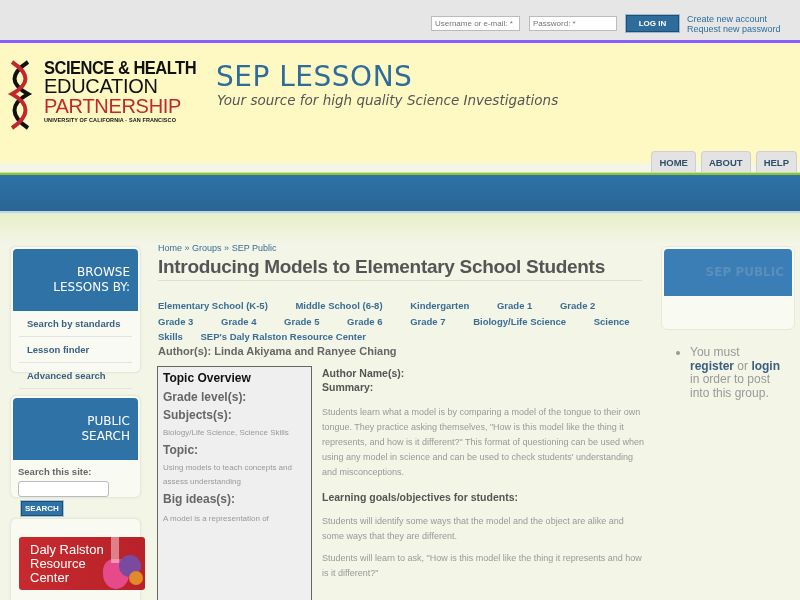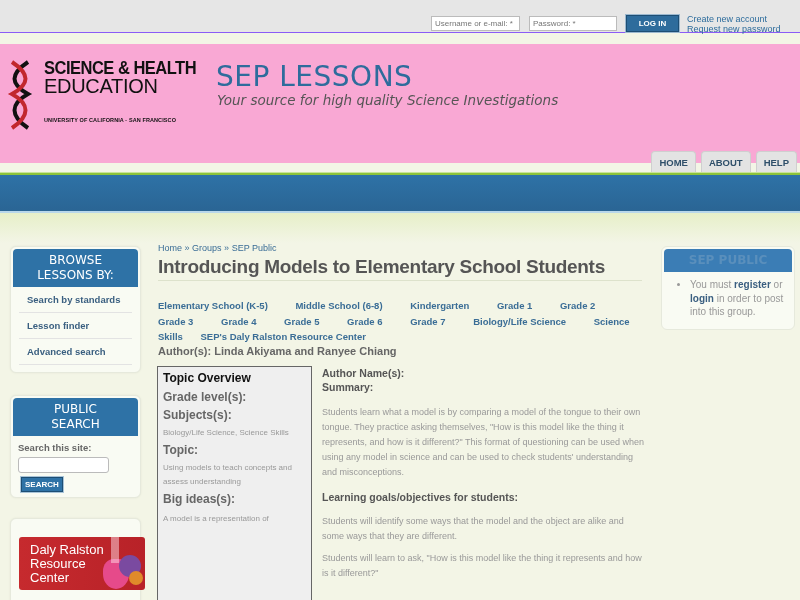--- a/index.html
+++ b/index.html
@@ -1,45 +1,45 @@
 <!DOCTYPE html>
 <html><head>
 <meta charset="utf-8">
 <style>
 *{box-sizing:border-box;margin:0;padding:0;}
 html,body{width:800px;height:600px;overflow:hidden;}
 body{font-family:"Liberation Sans",sans-serif;background:#f3f5e6;position:relative;color:#555;}
 a{text-decoration:none;}
 
 
-.topbar{position:absolute;left:0;top:0;width:800px;height:33px;background:#e6e6e6;border-bottom:1px solid #8b5cf6;}
+.topbar{position:absolute;left:0;top:0;width:800px;height:43px;background:#e6e6e6;border-bottom:3px solid #8b5cf6;}
 .login-input{position:absolute;top:16px;height:15px;background:#fff;border:1px solid #bbb;font-size:8px;color:#777;padding:1px 3px;line-height:12px;font-family:"Liberation Sans",sans-serif;}
 .login-btn{position:absolute;left:626px;top:15px;width:53px;height:17px;background:#2e6c9c;border:1px solid #1d4e74;color:#fff;font-size:8px;font-weight:bold;text-align:center;line-height:15px;box-shadow:0 0 0 1px #9bb8cf;}
 .acct-links{position:absolute;left:687px;top:14px;font-size:9px;line-height:10px;color:#2d6c9c;}
 .acct-links a{display:block;color:#2d6c9c;}
 
 
-.header{position:absolute;left:0;top:44px;width:800px;height:119px;background:#f9a8d4;}
+.header{position:absolute;left:0;top:44px;width:800px;height:119px;background:#fef9c3;}
 .logo{position:absolute;left:6px;top:14px;width:200px;height:72px;}
 .logo .helix{position:absolute;left:0;top:2px;width:28px;height:70px;}
 .logo .l1{position:absolute;left:38px;top:0;font-size:16.5px;font-weight:bold;color:#111;letter-spacing:-0.5px;line-height:18px;transform:scaleY(1.1);}
 .logo .l2{position:absolute;left:38px;top:17px;font-size:20px;color:#111;line-height:22px;letter-spacing:-0.3px;}
 .logo .l3{position:absolute;left:38px;top:37px;font-size:20px;color:#c2272d;line-height:22px;letter-spacing:-0.3px;}
 .logo .l4{position:absolute;left:38px;top:59px;font-size:5.5px;font-weight:bold;color:#111;line-height:7px;letter-spacing:0.1px;}
 .site-name{position:absolute;left:216px;top:17px;font-size:28px;color:#2e6c9c;font-family:"DejaVu Sans",sans-serif;letter-spacing:0.5px;line-height:32px;}
 .site-slogan{position:absolute;left:217px;top:48px;font-size:13.5px;color:#555;font-style:italic;font-family:"DejaVu Sans",sans-serif;line-height:16px;}
 .nav-tabs{position:absolute;top:107px;right:0;display:flex;gap:5px;}
 .nav-tab{height:21px;background:#e3e3e3;border:1px solid #cfcfcf;border-bottom:none;border-radius:4px 4px 0 0;font-size:9.5px;font-weight:bold;color:#2f4f6a;padding:0 7px;line-height:21px;}
 .bluebar{position:absolute;left:0;top:172px;width:800px;height:41px;background:linear-gradient(#2e72a6,#2a6594);border-top:3px solid #8cc33a;border-bottom:2px solid #b8d7ea;}
 .bluebar:before{content:"";position:absolute;left:0;top:-3px;width:800px;height:1px;background:#c9e39a;}
 .greenfade{position:absolute;left:0;top:213px;width:800px;height:30px;background:linear-gradient(#e6efc8,#f3f5e6);}
 
 
 .block{position:absolute;left:10px;width:131px;background:#f9fbf3;border:1px solid #e6e9dc;border-radius:6px;box-shadow:0 0 2px #e2e5d5;}
-.block-title{background:#2e72a6;color:#fff;font-size:12px;text-align:center;padding:4px 8px;line-height:15px;font-family:"DejaVu Sans",sans-serif;border-radius:4px 4px 0 0;margin:2px 2px 0 2px;}
+.block-title{background:#2e72a6;color:#fff;font-size:12px;text-align:right;padding:16px 8px;line-height:15px;font-family:"DejaVu Sans",sans-serif;border-radius:4px 4px 0 0;margin:2px 2px 0 2px;}
 .block ul{list-style:none;padding:0 8px;}
 .block li{border-bottom:1px solid #e3e3e3;padding:6px 8px;font-size:9.5px;font-weight:bold;color:#3a5f80;line-height:13px;}
 .search-label{font-size:9.5px;font-weight:bold;color:#666;padding:6px 7px 2px 7px;}
 .search-input{margin-left:7px;width:91px;height:16px;border:1px solid #bbb;border-radius:3px;background:#fff;}
 .search-btn{margin:3px 0 0 10px;display:inline-block;background:#2e72a6;color:#fff;font-size:8px;font-weight:bold;padding:2px 3px;border:1px solid #1d4e74;box-shadow:0 0 0 1px #a9c4d8;}
 .daly-banner{position:absolute;left:8px;top:18px;width:126px;height:53px;background:linear-gradient(90deg,#c62a2e,#b82228);border-radius:3px;overflow:hidden;}
 .daly-text{position:absolute;left:11px;top:6px;color:#fff;font-size:13px;line-height:14px;}
 .flask{position:absolute;border-radius:50%;}
 
 
@@ -53,21 +53,21 @@
 .ov-label{font-size:12px;font-weight:bold;color:#666;margin:3px 0 4px 0;}
 .ov-val{font-size:8px;color:#999;line-height:14px;}
 .details{position:absolute;left:322px;top:366px;width:325px;}
 .d-label{font-size:10.5px;font-weight:bold;color:#555;line-height:14px;}
 .d-val{font-size:9px;color:#999;line-height:15px;}
 
 
 .rblock{position:absolute;left:661px;top:246px;width:134px;height:84px;background:#f9fbf3;border:1px solid #e6e9dc;border-radius:6px;}
 .rblock .block-title{font-weight:bold;color:#5a8fbc;background:#3b7db5;font-size:12px;}
 .rblock ul{list-style:disc;padding:6px 8px 0 28px;}
-.rblock li{font-size:10px;color:#999;line-height:13.5px;}
+.rblock li{font-size:12px;color:#999;line-height:13.5px;margin-top:44px;}
 .rblock li b{color:#3a5f80;}
 </style>
 </head>
 <body>
 
 <div class="topbar">
   <input class="login-input" style="left: 431px; width: 89px;" placeholder="Username or e-mail: *">
   <input class="login-input" style="left: 529px; width: 88px;" placeholder="Password: *">
   <div class="login-btn">LOG IN</div>
   <div class="acct-links">
@@ -77,20 +77,21 @@
 </div>
 
 <div class="header">
   <div class="logo">
     <svg class="helix" viewBox="0 0 28 70">
       <path d="M22 2 C4 14,4 24,22 34 C4 44,4 56,22 68" stroke="#111" stroke-width="4" fill="none"></path>
       <path d="M6 2 C24 14,24 24,6 34 C24 44,24 56,6 68" stroke="#c2272d" stroke-width="4" fill="none"></path>
     </svg>
     <div class="l1">SCIENCE &amp; HEALTH</div>
     <div class="l2">EDUCATION</div>
+    <div class="l3">PARTNERSHIP</div>
     <div class="l4">UNIVERSITY OF CALIFORNIA · SAN FRANCISCO</div>
   </div>
   <div class="site-name">SEP LESSONS</div>
   <div class="site-slogan">Your source for high quality Science Investigations</div>
   <div class="nav-tabs" style="right:3px;">
     <a class="nav-tab">HOME</a>
     <a class="nav-tab">ABOUT</a>
     <a class="nav-tab">HELP</a>
   </div>
 </div>

